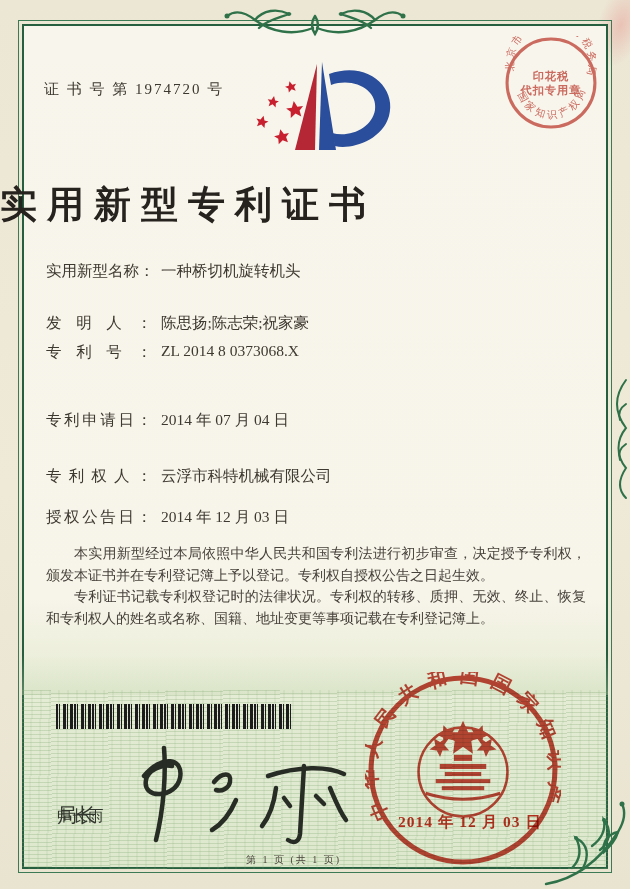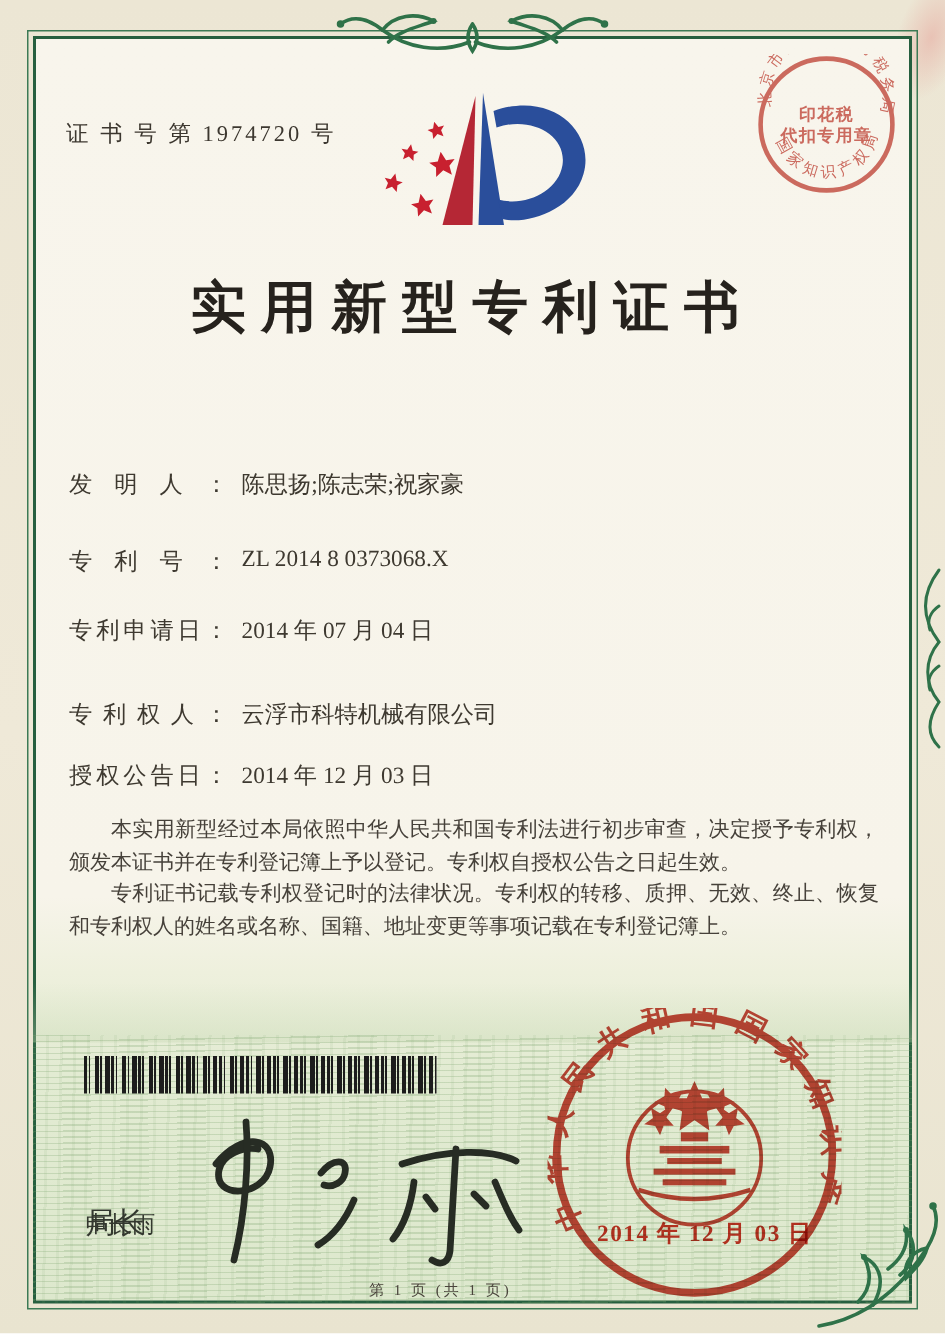--- a/index.html
+++ b/index.html
@@ -21,26 +21,26 @@
   
   .guilloche{position:absolute;left:22px;top:690px;width:586px;height:179px;
     background:
       repeating-linear-gradient(179deg,rgba(124,164,110,.28) 0 1px,rgba(124,164,110,0) 1px 4px),
       repeating-linear-gradient(91deg,rgba(124,164,110,.10) 0 2px,rgba(124,164,110,0) 2px 9px);
   }
   .green-fade{position:absolute;left:22px;top:655px;width:586px;height:40px;
     background:linear-gradient(180deg,rgba(222,232,205,0),rgba(196,214,176,.35));}
 
   .cert-no{position:absolute;left:44px;top:80px;font-size:15px;letter-spacing:2px;color:#3c372f;}
-  .title{position:absolute;left:0;top:180px;width:630px;text-align:center;
+  .title{position:absolute;left:0;top:180px;width:630px;text-align:left;
     font-size:37px;font-weight:600;letter-spacing:10px;color:#26221d;}
 
   .field{position:absolute;left:46px;display:flex;font-size:15.5px;color:#3e3930;white-space:nowrap;}
   .field .lbl{width:106px;text-align:justify;text-align-last:justify;margin-right:9px;flex:none;}
-  .f0{top:261px}.f1{top:313px}.f2{top:364px}.f3{top:410px}.f4{top:466px}.f5{top:507px}
+  .f0{top:261px}.f1{top:313px}.f2{top:342px}.f3{top:410px}.f4{top:466px}.f5{top:507px}
 
   .paras{position:absolute;left:46px;top:543px;width:540px;color:#46413a;}
   .paras p{margin:0;font-size:14px;line-height:21.6px;text-indent:2em;text-align:justify;}
 
   .barcode{position:absolute;left:56px;top:704px;width:235px;height:25px;
     background:repeating-linear-gradient(90deg,
       #1c1c1c 0 2px,transparent 2px 3px,
       #1c1c1c 3px 4px,transparent 4px 7px,
       #1c1c1c 7px 10px,transparent 10px 11px,
       #1c1c1c 11px 12px,transparent 12px 14px,
@@ -141,20 +141,24 @@
     <path id="taxBot" d="M 13.1,54.8 A 34,34 0 0 0 78.9,54.8" fill="none"></path>
     <text class="tax-top"><textPath href="#taxTop" startOffset="2">北京市海淀区地方税务局</textPath></text>
     <text class="tax-bottom"><textPath href="#taxBot" startOffset="2">国家知识产权局</textPath></text>
     <text class="tax-center" x="46" y="43" text-anchor="middle">印花税</text>
     <text class="tax-center" x="46" y="57" text-anchor="middle">代扣专用章</text>
   </svg>
 
   <div class="cert-no">证 书 号 第 1974720 号</div>
   <div class="title">实用新型专利证书</div>
 
+  <div class="field f0">
+    <span class="lbl">实用新型名称：</span>
+    <span class="val">一种桥切机旋转机头</span>
+  </div>
   <div class="field f1">
     <span class="lbl">发明人：</span>
     <span class="val">陈思扬;陈志荣;祝家豪</span>
   </div>
   <div class="field f2">
     <span class="lbl">专利号：</span>
     <span class="val">ZL 2014 8 0373068.X</span>
   </div>
   <div class="field f3">
     <span class="lbl">专利申请日：</span>

